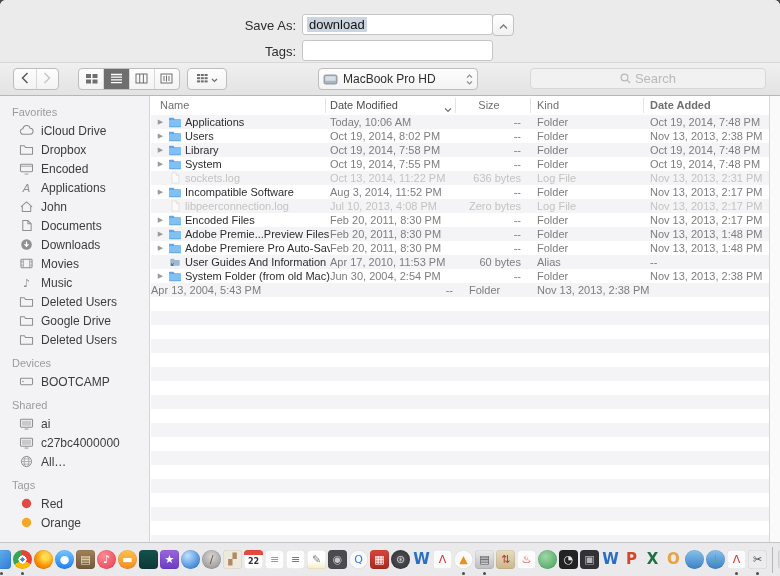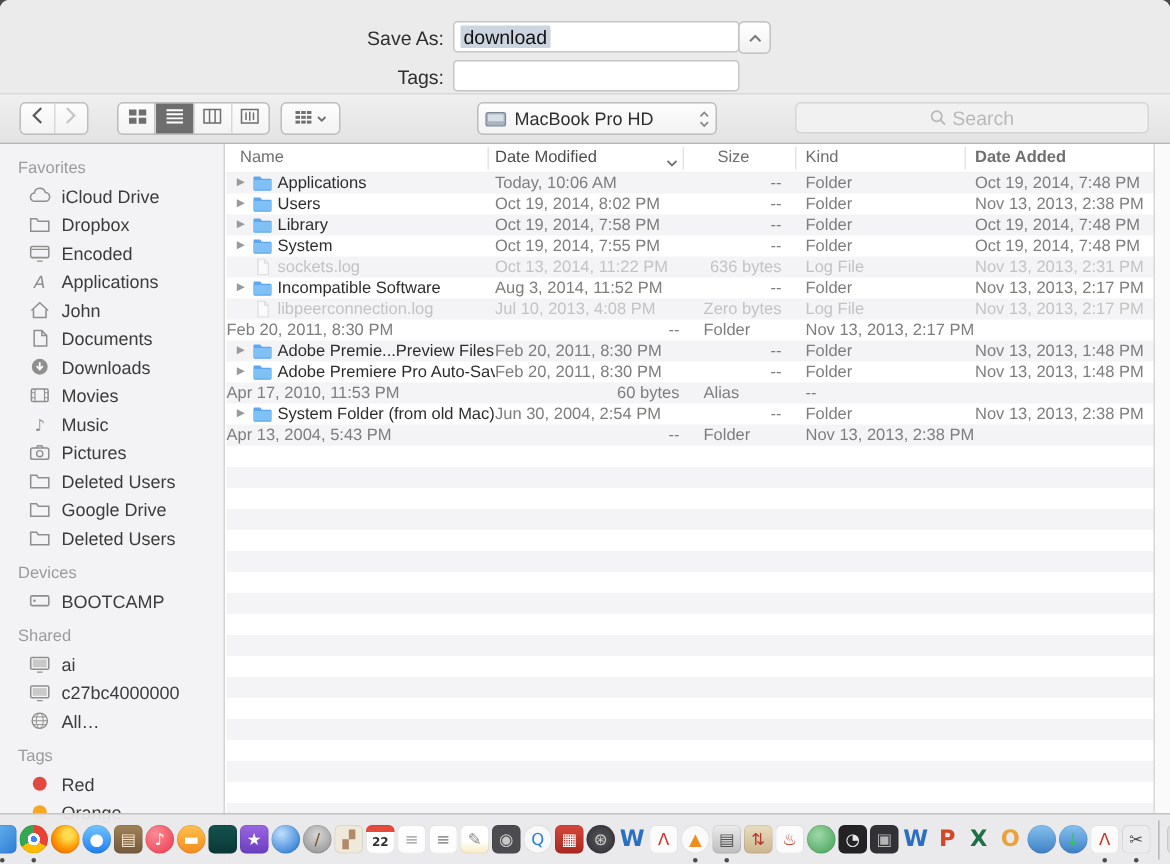--- a/index.html
+++ b/index.html
@@ -284,30 +284,20 @@
         <span class="sb-icon">
           <svg viewBox="0 0 16 14">
             <text x="8" y="12" font-size="12" text-anchor="middle" fill="#8f8f8f" font-family="DejaVu Sans">♪</text>
           </svg>
         </span>
         <span class="sb-label">Music</span>
       </div>
       <div class="sb-item">
         <span class="sb-icon">
           <svg viewBox="0 0 16 14">
-            <rect x="1.5" y="4" width="13" height="8" rx="1.5" fill="none" stroke="#8f8f8f" stroke-width="1.1"></rect>
-            <path d="M5.5 4l1-1.7h3l1 1.7" fill="none" stroke="#8f8f8f"></path>
-            <circle cx="8" cy="8" r="2.2" fill="none" stroke="#8f8f8f"></circle>
-          </svg>
-        </span>
-        <span class="sb-label">Pictures</span>
-      </div>
-      <div class="sb-item">
-        <span class="sb-icon">
-          <svg viewBox="0 0 16 14">
             <path d="M1.5 3h4.2l1.3 1.8h7.5V12h-13z" fill="none" stroke="#8f8f8f" stroke-width="1.1"></path>
           </svg>
         </span>
         <span class="sb-label">Deleted Users</span>
       </div>
       <div class="sb-item">
         <span class="sb-icon">
           <svg viewBox="0 0 16 14">
             <path d="M1.5 3h4.2l1.3 1.8h7.5V12h-13z" fill="none" stroke="#8f8f8f" stroke-width="1.1"></path>
           </svg>
@@ -506,20 +496,30 @@
               </svg>
             </span>
             <span class="fname">libpeerconnection.log</span>
           </span>
           <span class="c-mod">Jul 10, 2013, 4:08 PM</span>
           <span class="c-size">Zero bytes</span>
           <span class="c-kind">Log File</span>
           <span class="c-added">Nov 13, 2013, 2:17 PM</span>
         </div>
         <div class="frow even">
+          <span class="c-name">
+            <span class="disc">▶</span>
+            <span class="ficon">
+              <svg viewBox="0 0 16 14">
+                <path d="M1 2.9c0-.5.3-.9.8-.9h4.4l1.4 1.7h6.6c.5 0 .8.4.8.9v7.5c0 .5-.3.9-.8.9H1.8c-.5 0-.8-.4-.8-.9z" fill="#5ea7ee"></path>
+                <path d="M1 4.6h14v6.5c0 .5-.3.9-.8.9H1.8c-.5 0-.8-.4-.8-.9z" fill="#7fc0f5"></path>
+              </svg>
+            </span>
+            <span class="fname">Encoded Files</span>
+          </span>
           <span class="c-mod">Feb 20, 2011, 8:30 PM</span>
           <span class="c-size">--</span>
           <span class="c-kind">Folder</span>
           <span class="c-added">Nov 13, 2013, 2:17 PM</span>
         </div>
         <div class="frow odd">
           <span class="c-name">
             <span class="disc">▶</span>
             <span class="ficon">
               <svg viewBox="0 0 16 14">
@@ -544,20 +544,30 @@
               </svg>
             </span>
             <span class="fname">Adobe Premiere Pro Auto-Save</span>
           </span>
           <span class="c-mod">Feb 20, 2011, 8:30 PM</span>
           <span class="c-size">--</span>
           <span class="c-kind">Folder</span>
           <span class="c-added">Nov 13, 2013, 1:48 PM</span>
         </div>
         <div class="frow odd">
+          <span class="c-name">
+            <span class="disc"></span>
+            <span class="ficon">
+              <svg viewBox="0 0 16 14">
+                <path d="M2.5 4c0-.4.3-.7.7-.7h3.4l1.1 1.3h5.1c.4 0 .7.3.7.7v5.5c0 .4-.3.7-.7.7H3.2c-.4 0-.7-.3-.7-.7z" fill="#9db8d2"></path>
+                <path d="M4 11l2.5-2.5M4 8.5V11h2.5" stroke="#3c5a78" stroke-width=".9" fill="none"></path>
+              </svg>
+            </span>
+            <span class="fname">User Guides And Information</span>
+          </span>
           <span class="c-mod">Apr 17, 2010, 11:53 PM</span>
           <span class="c-size">60 bytes</span>
           <span class="c-kind">Alias</span>
           <span class="c-added">--</span>
         </div>
         <div class="frow even">
           <span class="c-name">
             <span class="disc">▶</span>
             <span class="ficon">
               <svg viewBox="0 0 16 14">

